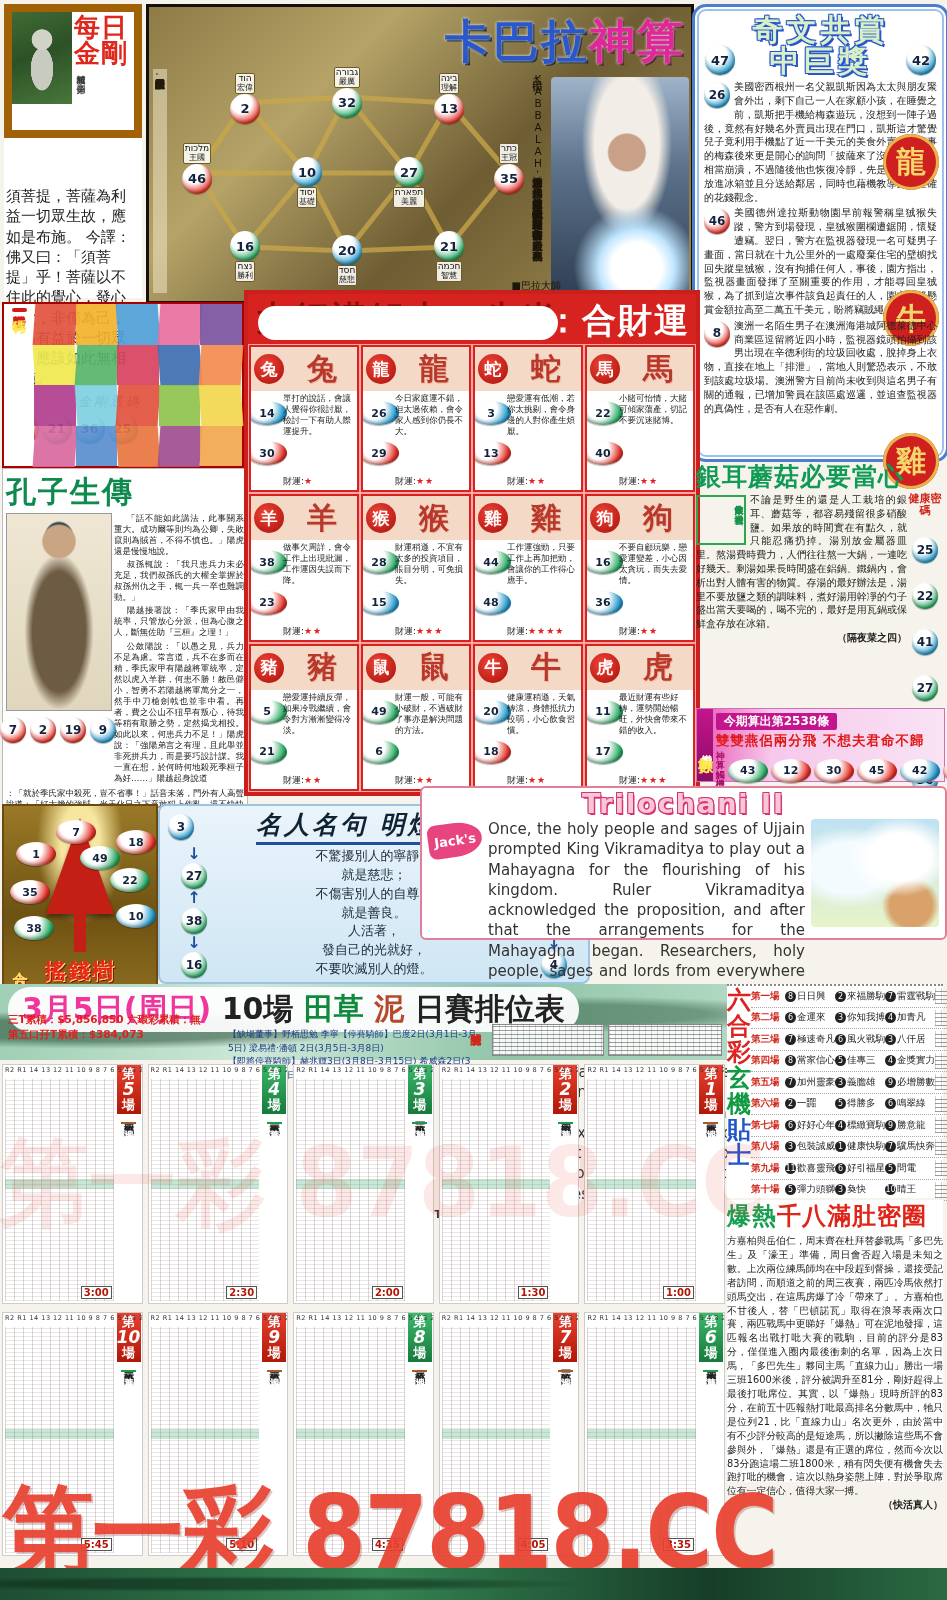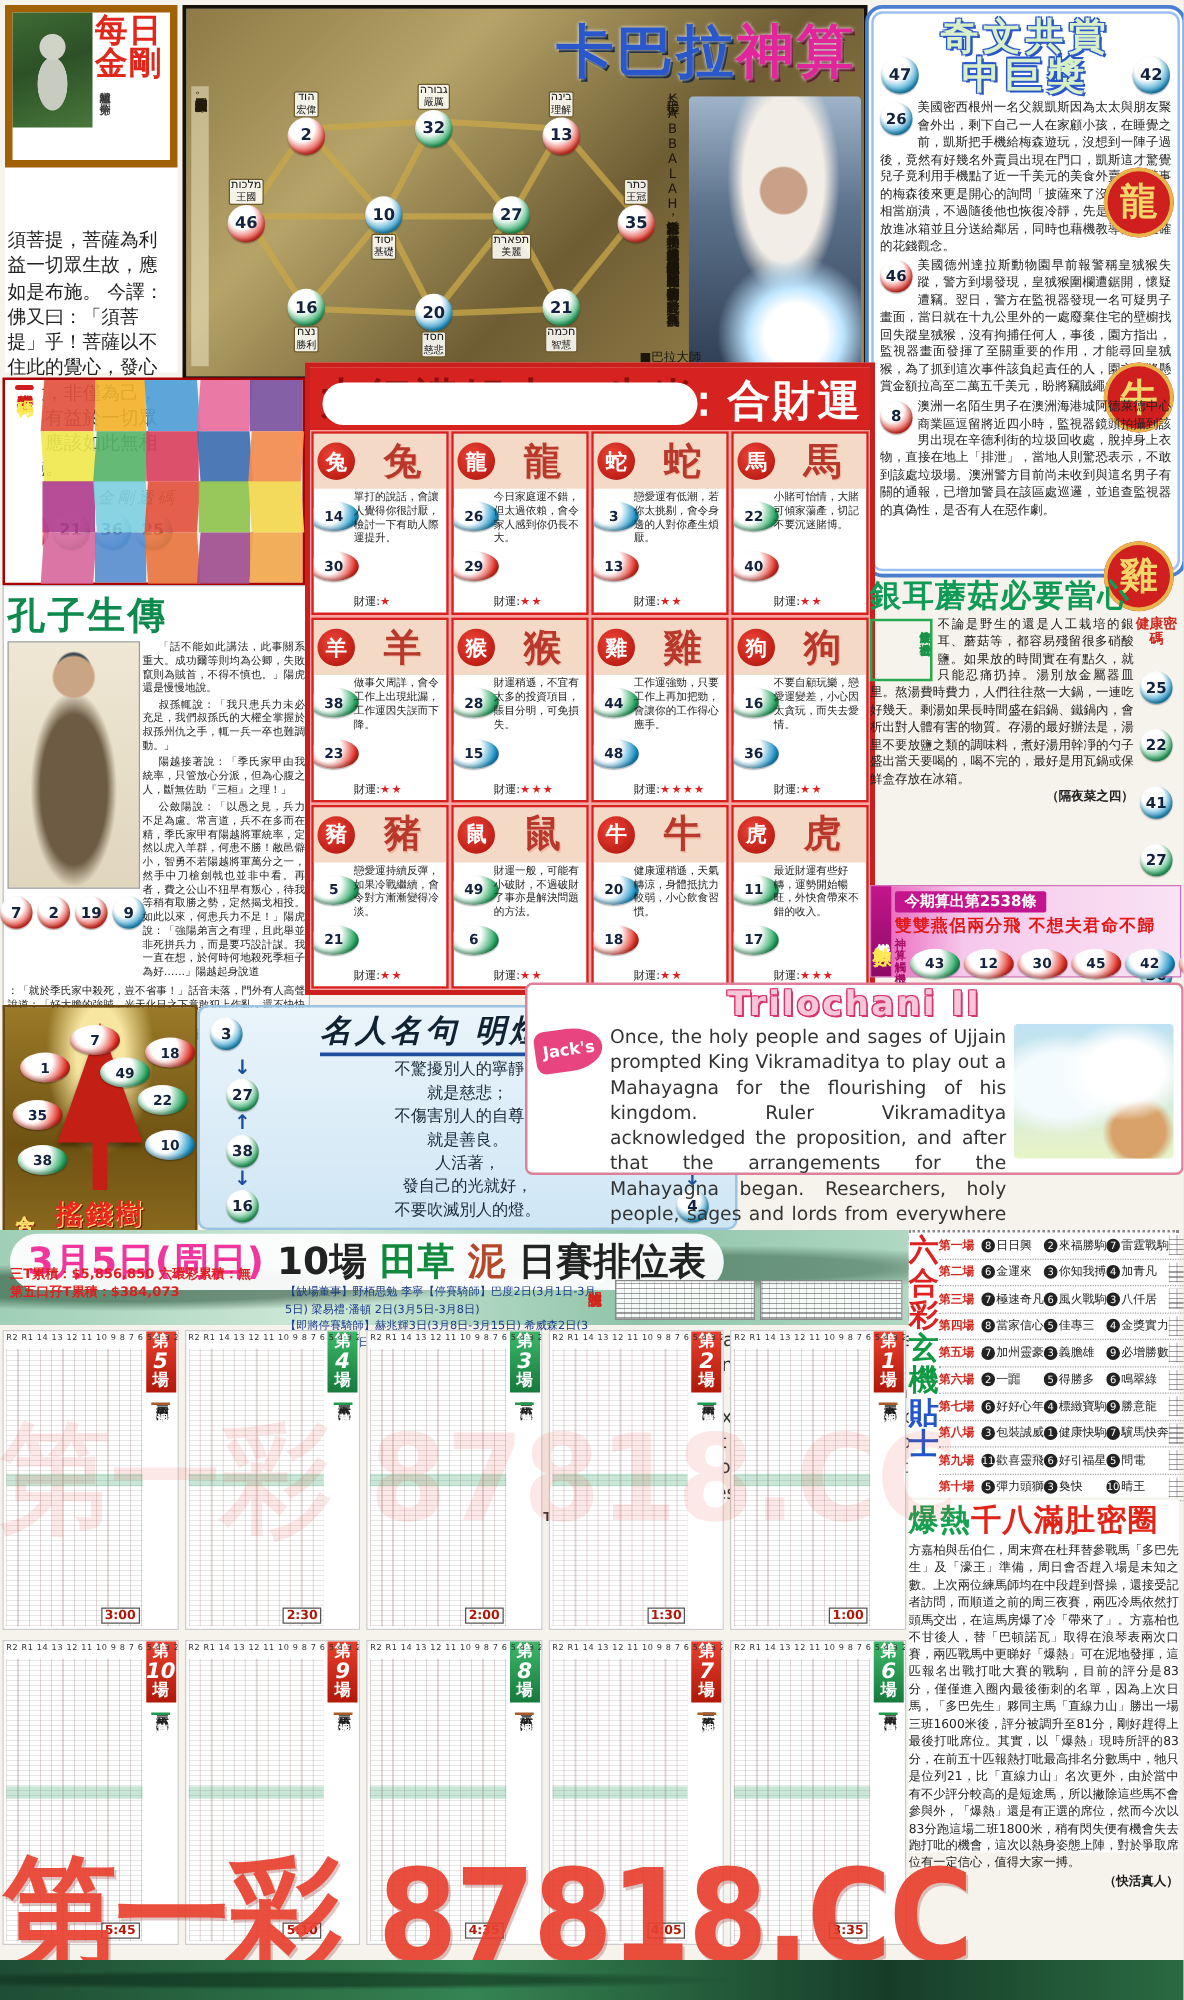--- a/index.html
+++ b/index.html
@@ -13,21 +13,21 @@
         background:radial-gradient(circle at 38% 30%,#fff 0%,#fff 36%,var(--c) 74%,var(--cd) 100%);
         box-shadow:inset -1px -2px 3px rgba(0,0,0,.28),0 1px 1px rgba(0,0,0,.3);}
   .b-red{--c:#e23328;--cd:#8d130c;}
   .b-blue{--c:#2196c9;--cd:#0c5d85;}
   .b-green{--c:#28a862;--cd:#0d6b3a;}
   .s30{width:30px;height:30px;font-size:13px;}
   .s26{width:26px;height:26px;font-size:12px;}
   .s24{width:40px;height:24px;font-size:11px;}
   
   #vajra{left:4px;top:4px;width:138px;height:294px;background:#fff;}
-  #vajra-photoband{display:flex;border:6px solid #a16207;}
+  #vajra-photoband{display:flex;border:8px solid #a16207;}
   #vajra-photo{width:72px;height:92px;background:
      radial-gradient(circle at 50% 30%,#cfd3c8 0 14%,transparent 15%),
      radial-gradient(ellipse at 50% 62%,#c8ccc0 0 26%,transparent 27%),
      linear-gradient(160deg,#3f6b34,#2c5126 45%,#48773b);}
   #vajra-titlebox{flex:1;padding:2px 2px;}
   #vajra-title{font-size:26px;font-weight:900;color:#e0271c;line-height:1.0;letter-spacing:1px;width:58px;}
   #vajra-sub{font-size:9px;color:#333;margin-top:2px;height:60px;}
   #vajra-body{font-size:15px;line-height:1.35;padding:4px 2px;color:#222;margin-top:44px;}
   #vajra-code{font-size:13px;color:#444;text-align:right;font-style:italic;letter-spacing:3px;}
   #vajra-balls{display:flex;gap:3px;justify-content:center;margin-top:3px;}

